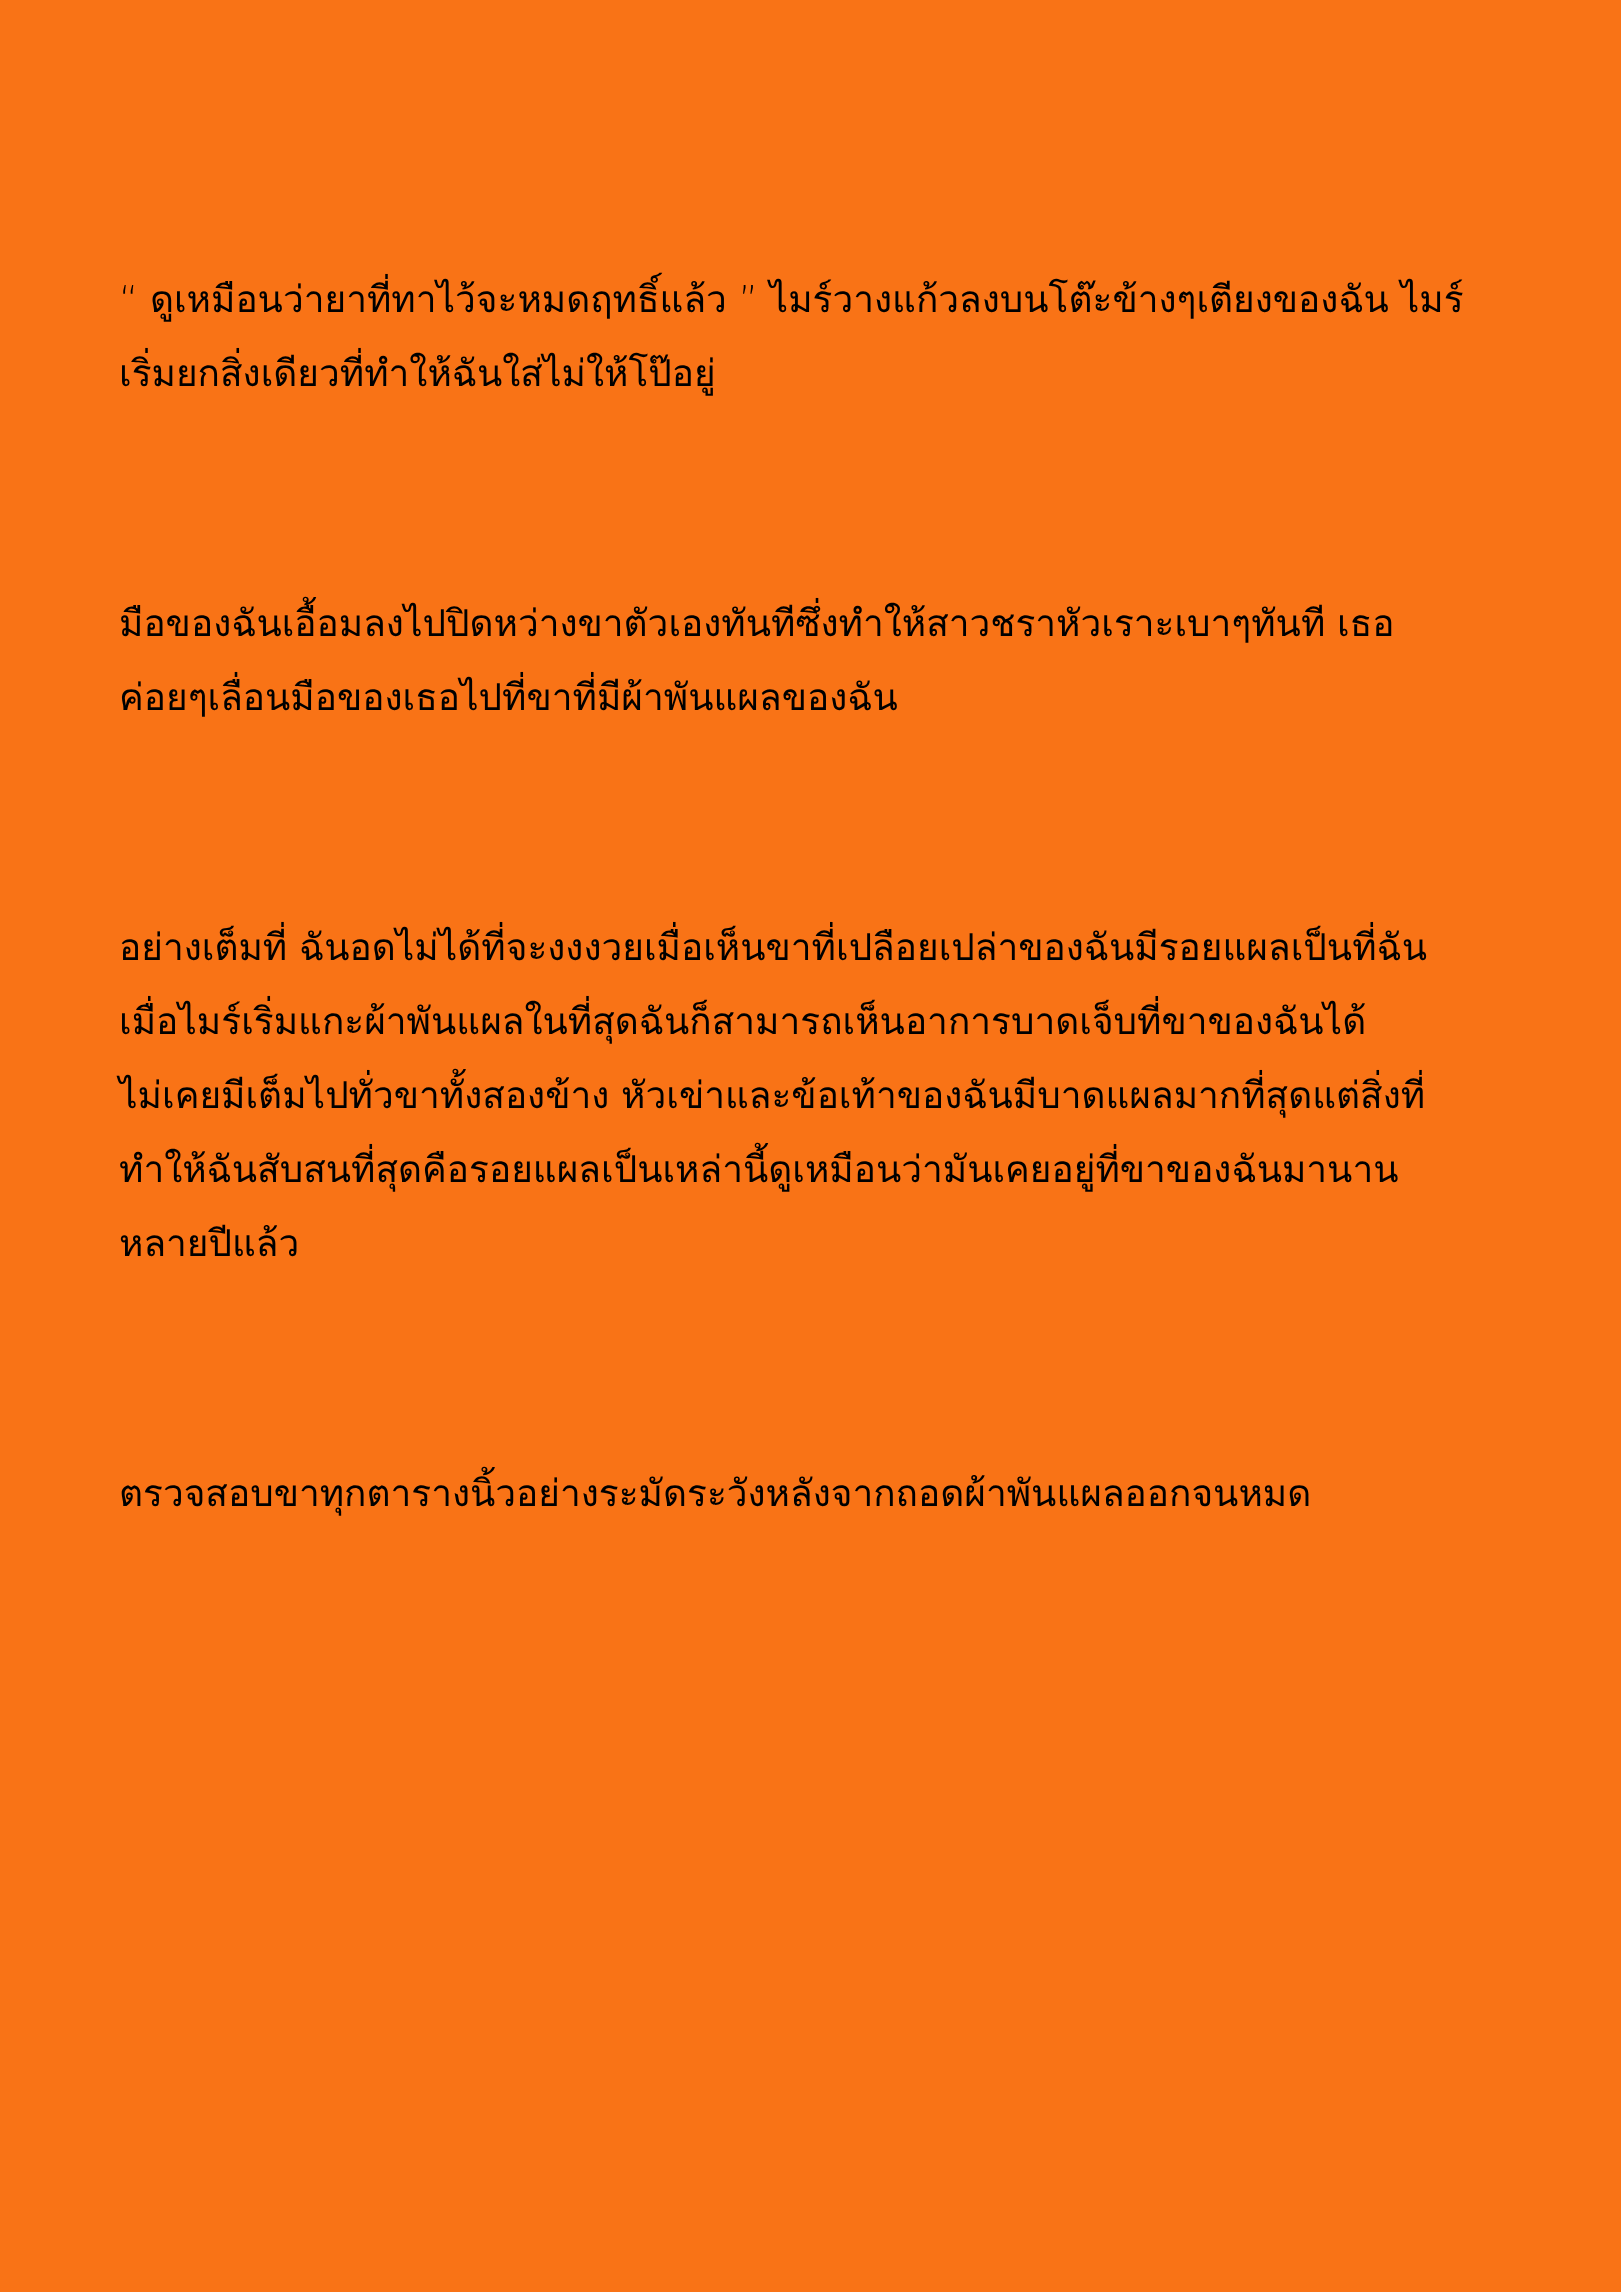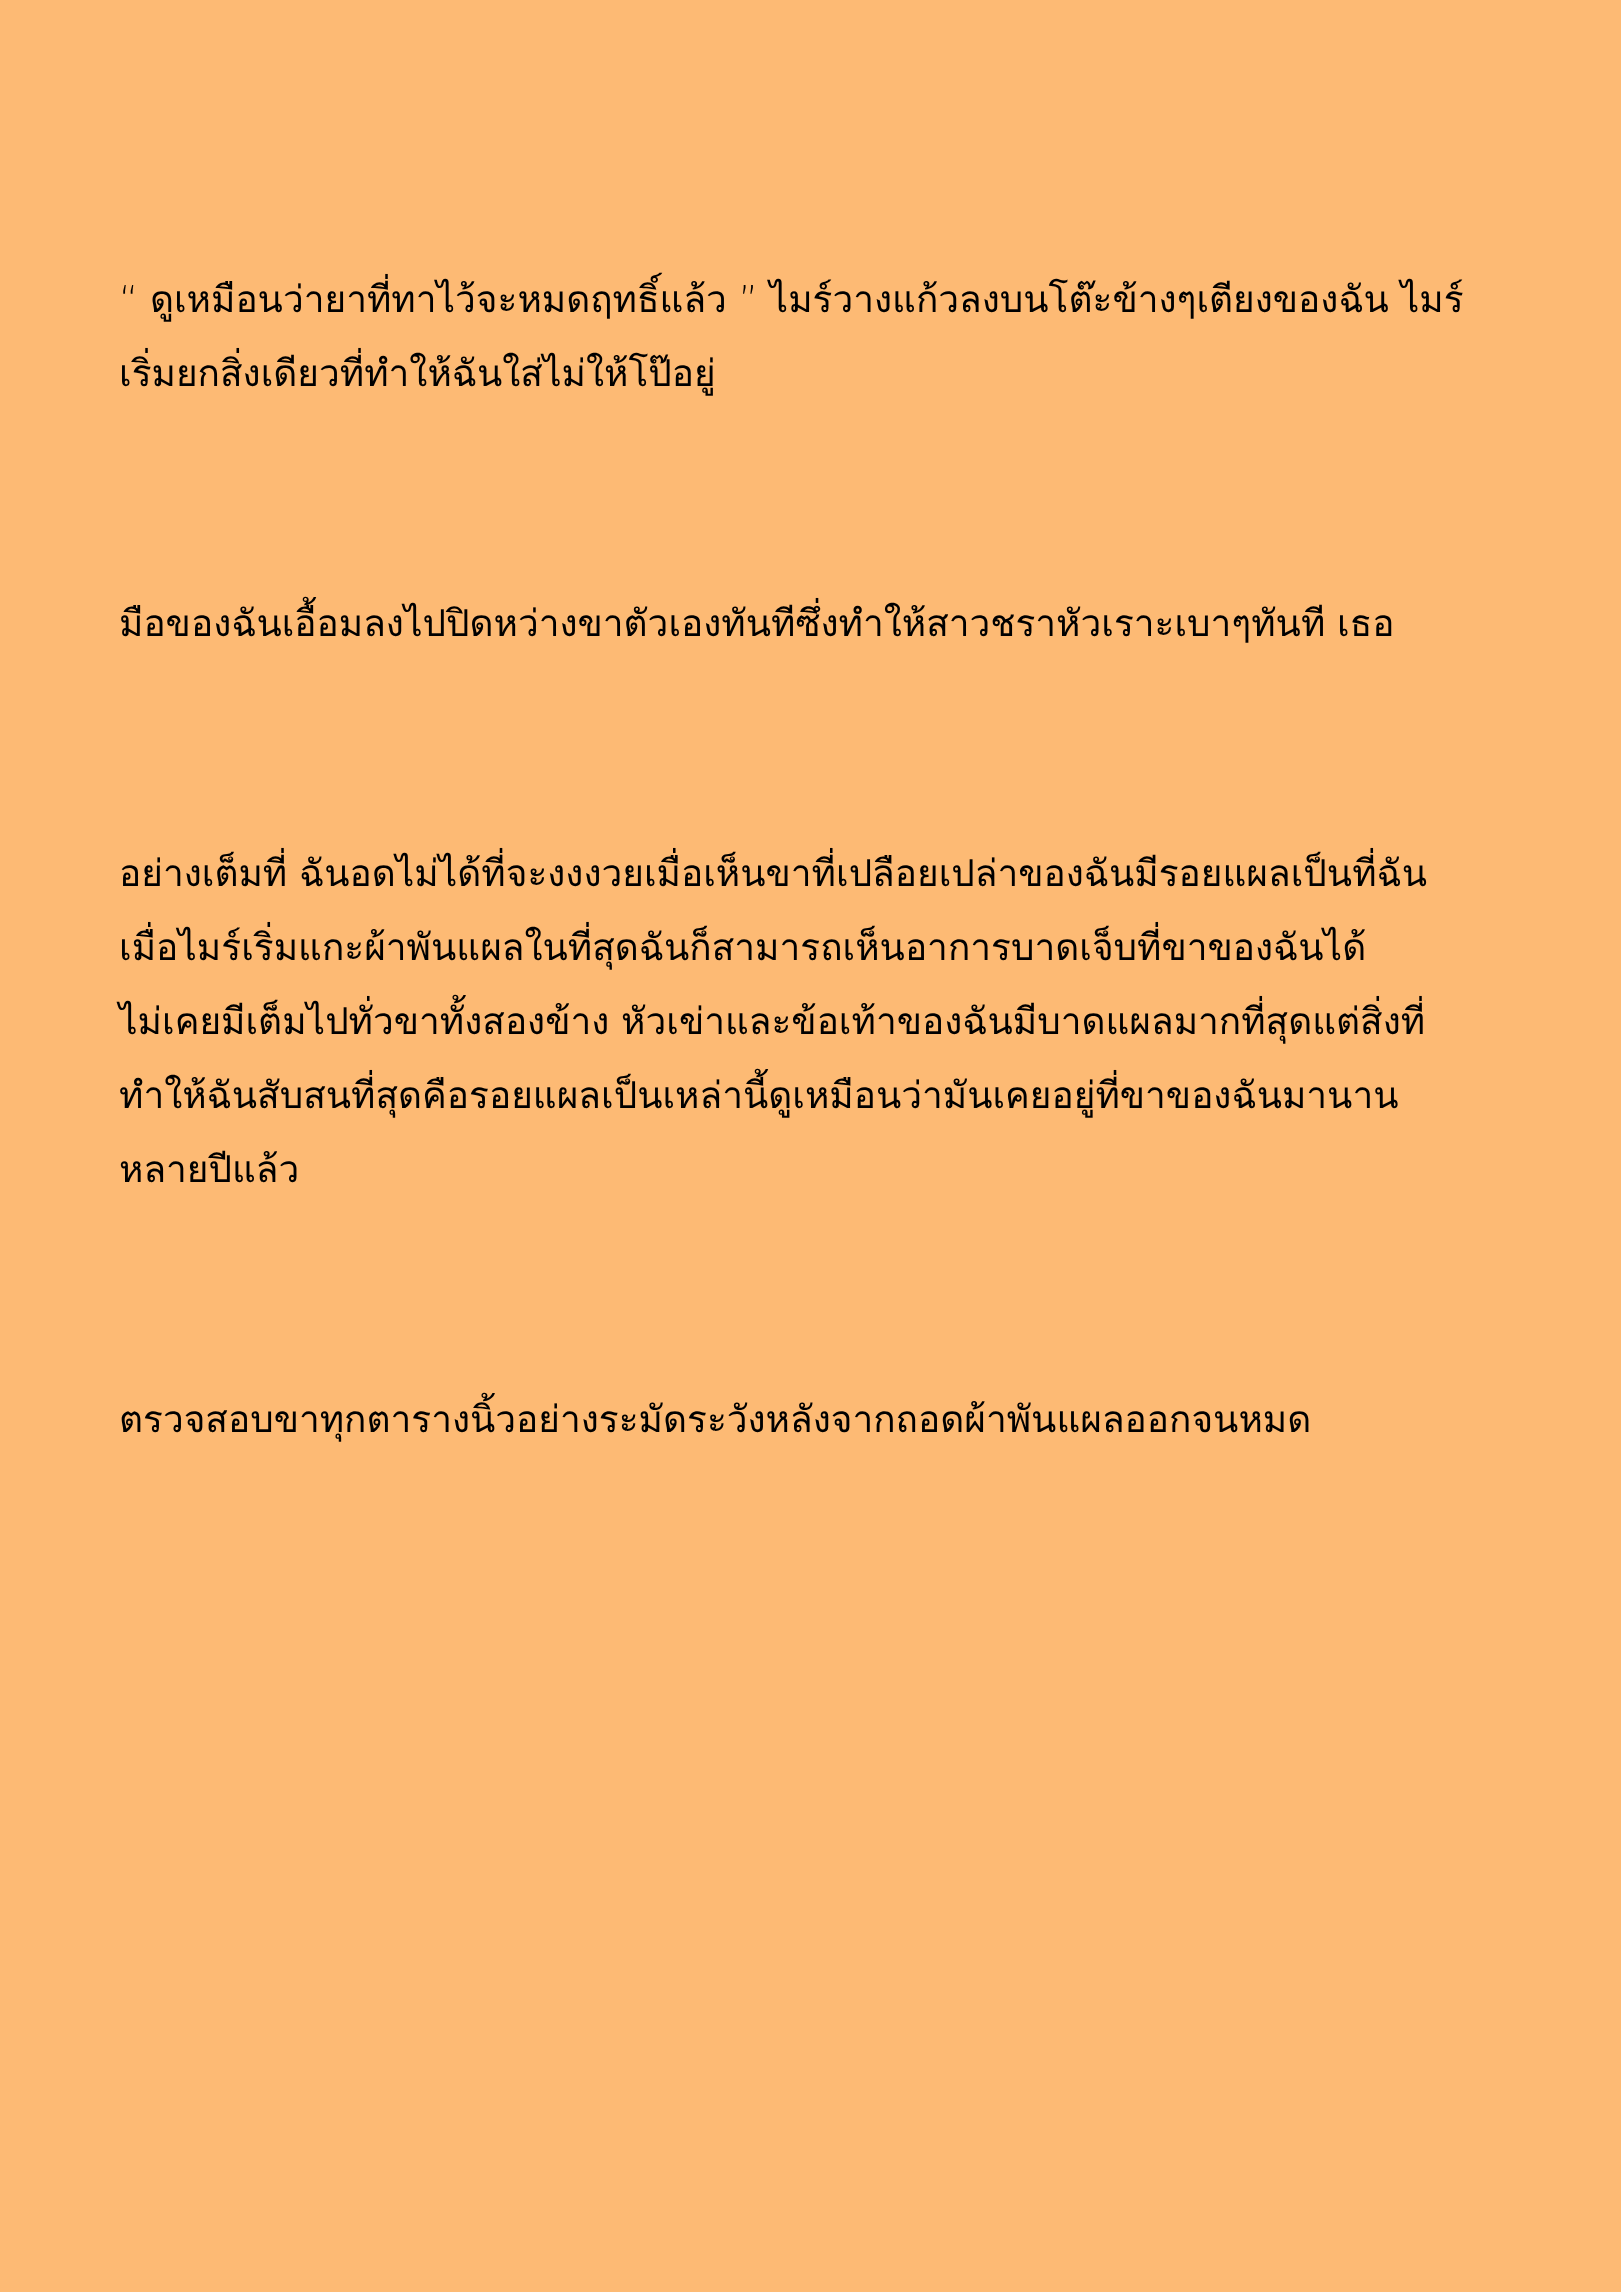--- a/index.html
+++ b/index.html
@@ -32,28 +32,29 @@
     font-size: 37px;
     line-height: 74px;
     white-space: nowrap;
     font-weight: 300;
     letter-spacing: 0px;
   }
 </style>
 </head>
 <body>
 
-<div class="page" style="background: #fdba74; color: rgb(0, 0, 0);">
+<div class="page" style="background: #f97316; color: rgb(0, 0, 0);">
   <div class="content" id="paragraph-container">
       <div class="paragraph">
         <div class="line">“ ดูเหมือนว่ายาที่ทาไว้จะหมดฤทธิ์แล้ว ” ไมร์วางแก้วลงบนโต๊ะข้างๆเตียงของฉัน ไมร์</div>
         <div class="line">เริ่มยกสิ่งเดียวที่ทำให้ฉันใส่ไม่ให้โป๊อยู่</div>
       </div>
       <div class="paragraph">
         <div class="line">มือของฉันเอื้อมลงไปปิดหว่างขาตัวเองทันทีซึ่งทำให้สาวชราหัวเราะเบาๆทันที เธอ</div>
+        <div class="line">ค่อยๆเลื่อนมือของเธอไปที่ขาที่มีผ้าพันแผลของฉัน</div>
       </div>
       <div class="paragraph">
         <div class="line">อย่างเต็มที่ ฉันอดไม่ได้ที่จะงงงวยเมื่อเห็นขาที่เปลือยเปล่าของฉันมีรอยแผลเป็นที่ฉัน</div>
         <div class="line">เมื่อไมร์เริ่มแกะผ้าพันแผลในที่สุดฉันก็สามารถเห็นอาการบาดเจ็บที่ขาของฉันได้</div>
         <div class="line">ไม่เคยมีเต็มไปทั่วขาทั้งสองข้าง หัวเข่าและข้อเท้าของฉันมีบาดแผลมากที่สุดแต่สิ่งที่</div>
         <div class="line">ทำให้ฉันสับสนที่สุดคือรอยแผลเป็นเหล่านี้ดูเหมือนว่ามันเคยอยู่ที่ขาของฉันมานาน</div>
         <div class="line">หลายปีแล้ว</div>
       </div>
       <div class="paragraph">
         <div class="line">ตรวจสอบขาทุกตารางนิ้วอย่างระมัดระวังหลังจากถอดผ้าพันแผลออกจนหมด</div>

